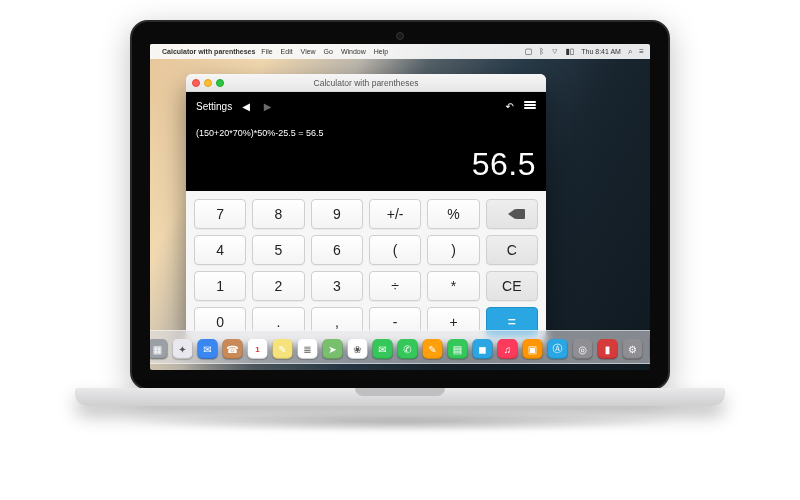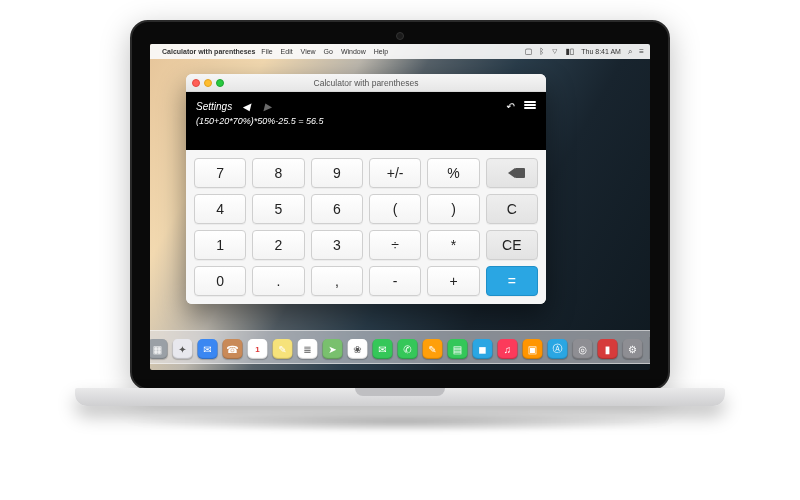--- a/index.html
+++ b/index.html
@@ -104,37 +104,36 @@
   }
   .traffic { display:flex; gap:4px; position:absolute; left:6px; top:50%; transform:translateY(-50%); }
   .traffic span { width:8px; height:8px; border-radius:50%; display:block; }
   .tl-close { background:#ff5f57; border:1px solid #e24640; }
   .tl-min   { background:#ffbd2e; border:1px solid #e1a11f; }
   .tl-max   { background:#28c940; border:1px solid #1fa331; }
   .titlebar .title { margin: 0 auto; }
 
   .display {
     background: #000; color: #fff;
-    padding: 6px 10px 24px 10px;
-    font-style: italic;
+    padding: 6px 10px 8px 10px;
   }
   .display .toprow {
     display:flex; align-items:center; gap:10px;
     font-size: 10px; color:#fff;
     height: 16px;
   }
   .toprow .spacer { flex:1; }
   .toprow .nav { display:flex; gap:14px; }
   .toprow .nav span { color:#fff; }
   .toprow .nav .dim { color:#6a6a6a; }
   .toprow .iconbtn { color:#fff; font-size:10px; }
   .ham { display:inline-block; width:12px; }
   .ham span { display:block; height:1.5px; background:#fff; margin:1.5px 0; border-radius:1px; }
 
-  .expr { font-size: 9px; color:#fff; margin-top:2px; }
+  .expr { font-size: 9px; color:#fff; margin-top:14px; }
   .result {
     text-align: right; font-size: 32px; font-weight: 400;
     margin-top: 8px; letter-spacing: 0.5px;
   }
 
   .keypad {
     display: grid;
     grid-template-columns: repeat(6, 1fr);
     gap: 6px;
     padding: 8px;
@@ -210,20 +209,21 @@
             <span>Settings</span>
             <span class="nav">
               <span>◀</span>
               <span class="dim">▶</span>
             </span>
             <span class="spacer"></span>
             <span class="iconbtn">↶</span>
             <span class="iconbtn"><span class="ham"><span></span><span></span><span></span></span></span>
           </div>
           <div class="expr">(150+20*70%)*50%-25.5 = 56.5</div>
+          <div class="result">56.5</div>
         </div>
 
         <div class="keypad">
 
           <div class="key">7</div>
           <div class="key">8</div>
           <div class="key">9</div>
           <div class="key">+/-</div>
           <div class="key">%</div>
           <div class="key gray">

